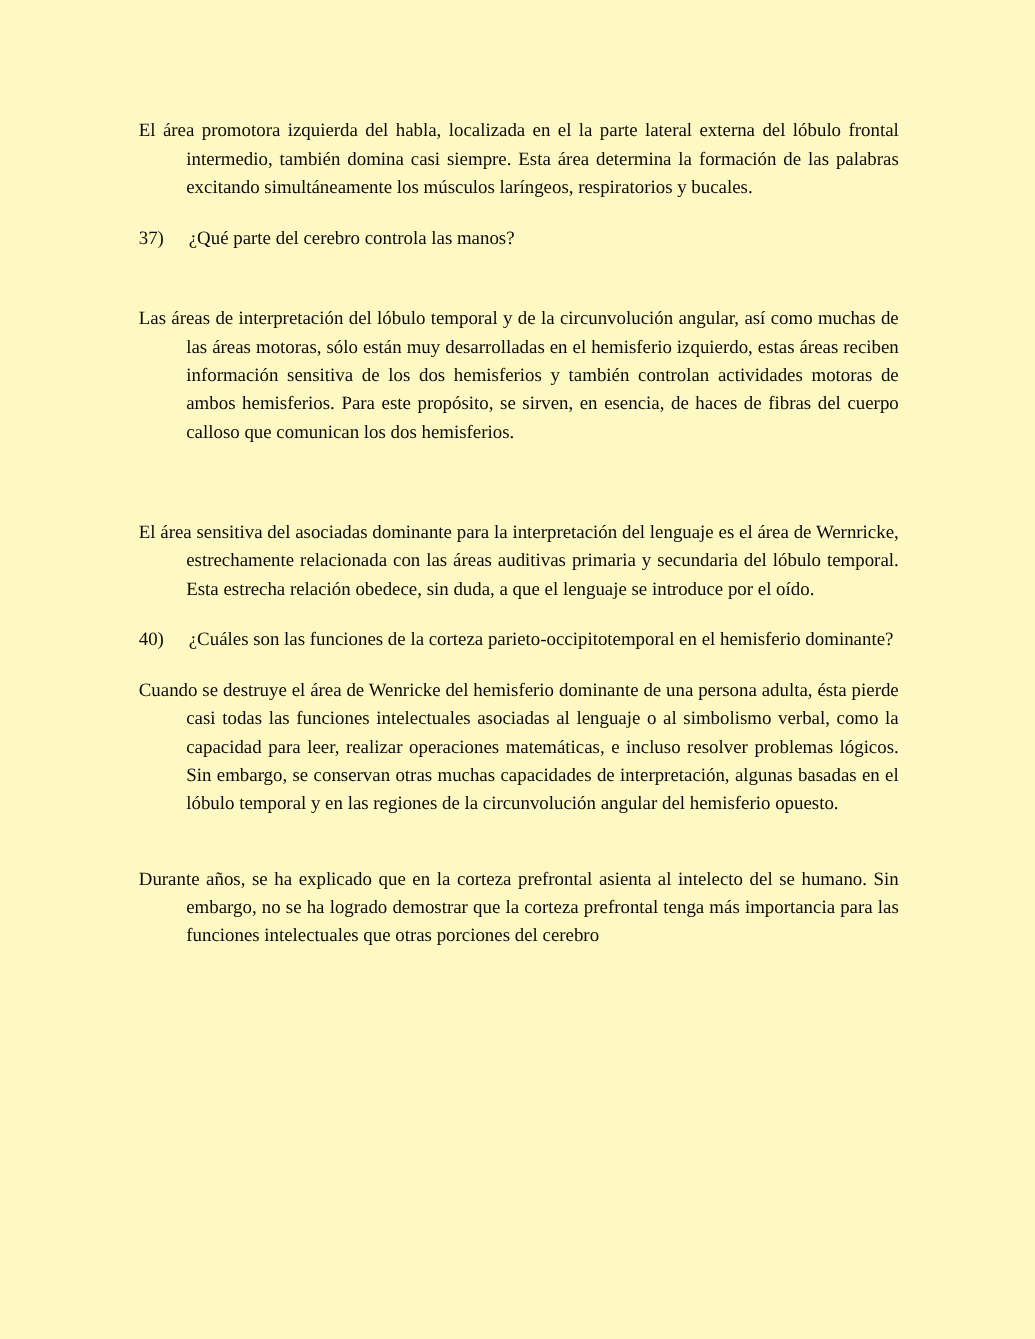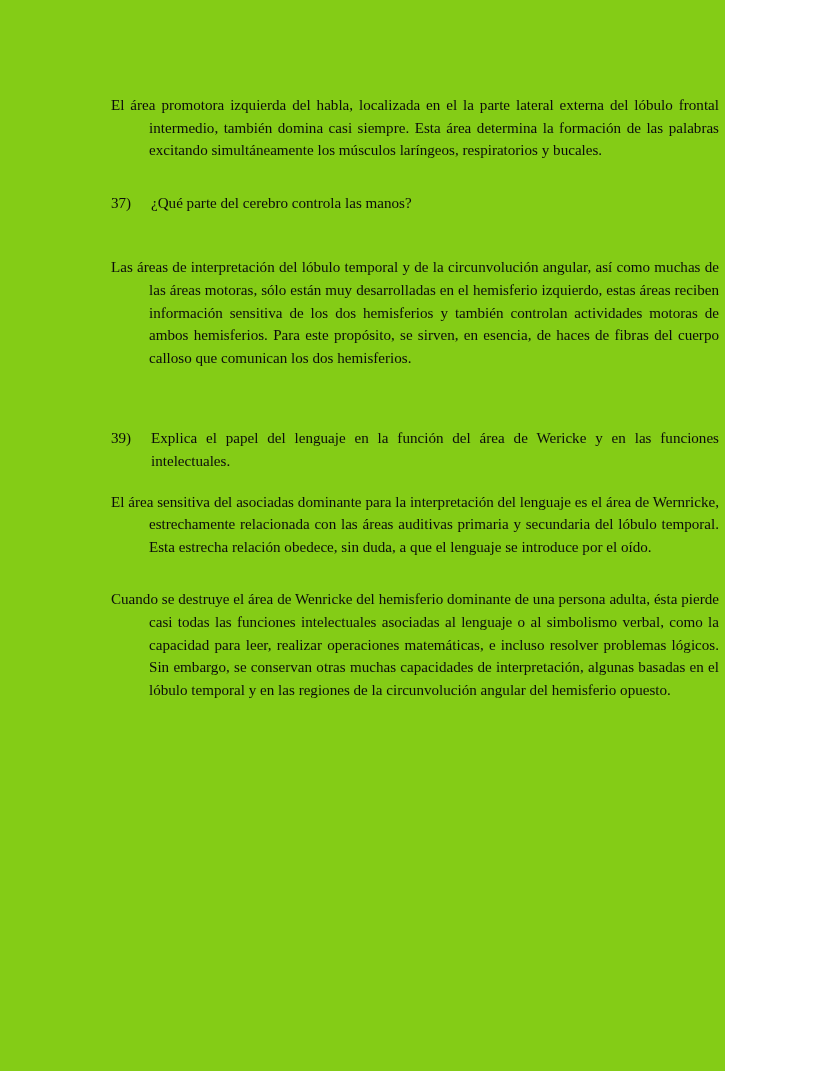--- a/index.html
+++ b/index.html
@@ -10,23 +10,23 @@
   body {
     width: 828px;
     height: 1071px;
     font-family: "Liberation Serif", "DejaVu Serif", serif;
     color: #0b0b0b;
     -webkit-font-smoothing: antialiased;
   }
 
   .page {
     position: relative;
-    width: 725px;
+    width: 828px;
     height: 1071px;
-    background: #84cc16;
+    background: #fef9c3;
     overflow: hidden;
   }
 
   .content {
     position: absolute;
     left: 111px;
     top: 94px;
     width: 608px;
   }
 
@@ -42,21 +42,21 @@
   .answer {
     padding-left: 38px;
     text-indent: -38px;
     margin: 0 0 6px 0;
   }
 
   
   .question {
     display: flex;
     align-items: flex-start;
-    margin: 12px 0 6px 0;
+    margin: 0 0 6px 0;
   }
   .q-num {
     flex: 0 0 40px;
     font-size: 15.1px;
     line-height: 22.6px;
     text-align: left;
     white-space: nowrap;
   }
   .q-text {
     flex: 1 1 auto;
@@ -80,26 +80,27 @@
       <div class="gap-sm"></div>
       <div class="block question">
         <div class="q-num">37)</div>
         <div class="q-text">¿Qué parte del cerebro controla las manos?</div>
       </div>
       <div class="gap-sm"></div>
       <div class="gap-sm"></div>
       <div class="gap-sm"></div>
       <p class="block answer">Las áreas de interpretación del lóbulo temporal y de la circunvolución angular, así como muchas de las áreas motoras, sólo están muy desarrolladas en el hemisferio izquierdo, estas áreas reciben información sensitiva de los dos hemisferios y también controlan actividades motoras de ambos hemisferios. Para este propósito, se sirven, en esencia, de haces de fibras del cuerpo calloso que comunican los dos hemisferios.</p>
       <div class="gap-lg"></div>
-      <div class="block question">
-        <div class="q-num">39)</div>
-        <div class="q-text">Explica el papel del lenguaje en la función del área de Wericke y en las funciones intelectuales.</div>
-      </div>
       <div class="gap-sm"></div>
       <p class="block answer">El área sensitiva del asociadas dominante para la interpretación del lenguaje es el área de Wernricke, estrechamente relacionada con las áreas auditivas primaria y secundaria del lóbulo temporal. Esta estrecha relación obedece, sin duda, a que el lenguaje se introduce por el oído.</p>
       <div class="gap-sm"></div>
+      <div class="block question">
+        <div class="q-num">40)</div>
+        <div class="q-text">¿Cuáles son las funciones de la corteza parieto-occipitotemporal en el hemisferio dominante?</div>
+      </div>
       <div class="gap-sm"></div>
       <p class="block answer">Cuando se destruye el área de Wenricke del hemisferio dominante de una persona adulta, ésta pierde casi todas las funciones intelectuales asociadas al lenguaje o al simbolismo verbal, como la capacidad para leer, realizar operaciones matemáticas, e incluso resolver problemas lógicos. Sin embargo, se conservan otras muchas capacidades de interpretación, algunas basadas en el lóbulo temporal y en las regiones de la circunvolución angular del hemisferio opuesto.</p>
       <div class="gap-md"></div>
       <div class="gap-sm"></div>
+      <p class="block answer">Durante años, se ha explicado que en la corteza prefrontal asienta al intelecto del se humano. Sin embargo, no se ha logrado demostrar que la corteza prefrontal tenga más importancia para las funciones intelectuales que otras porciones del cerebro</p>
       <div class="gap-md"></div>
     </div>
 </div>
 
 </body></html>

